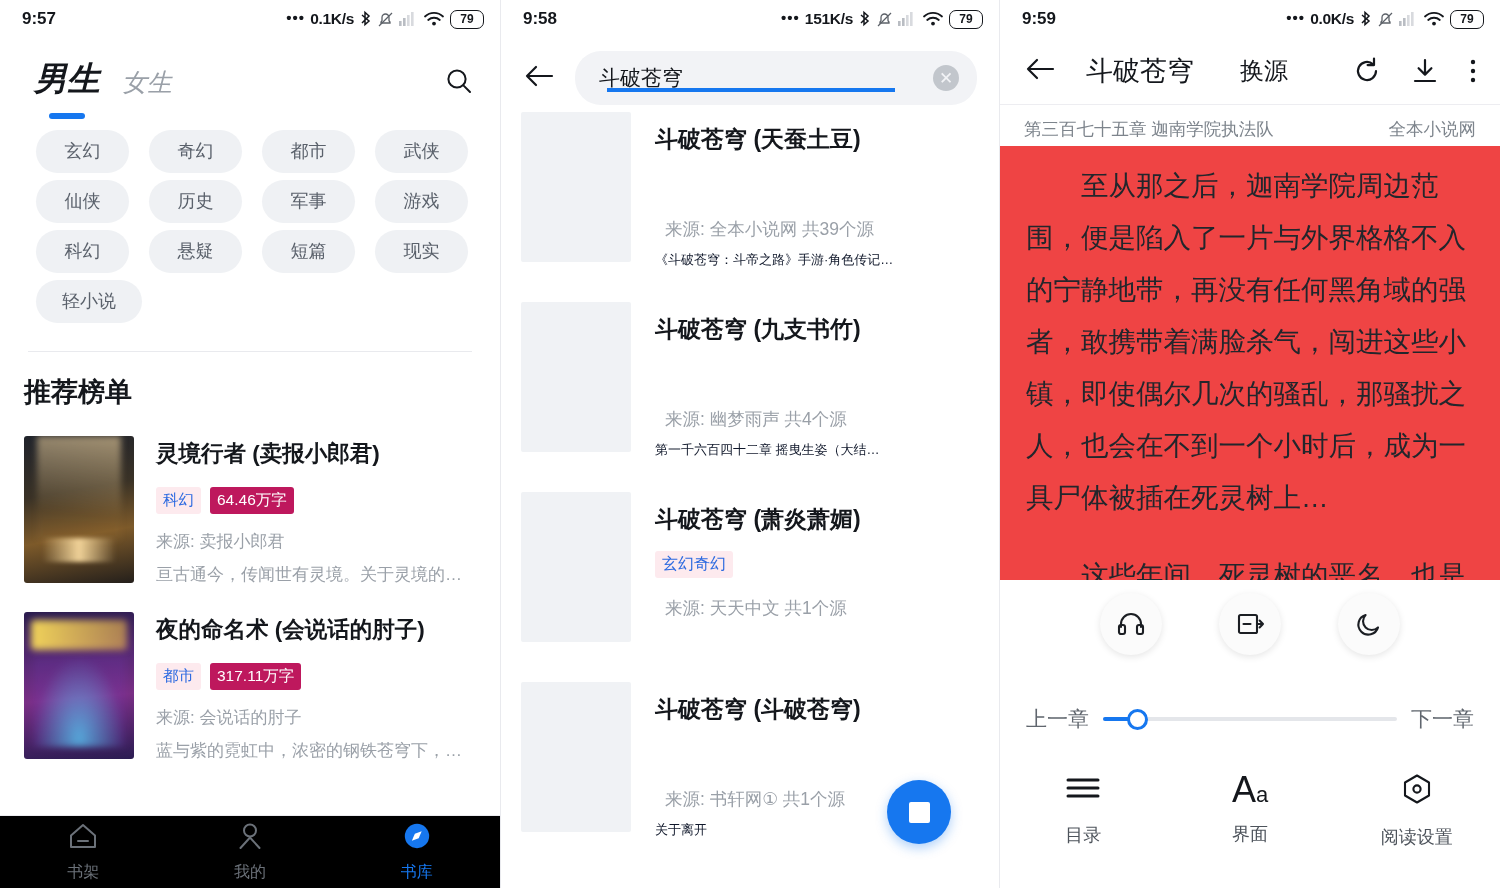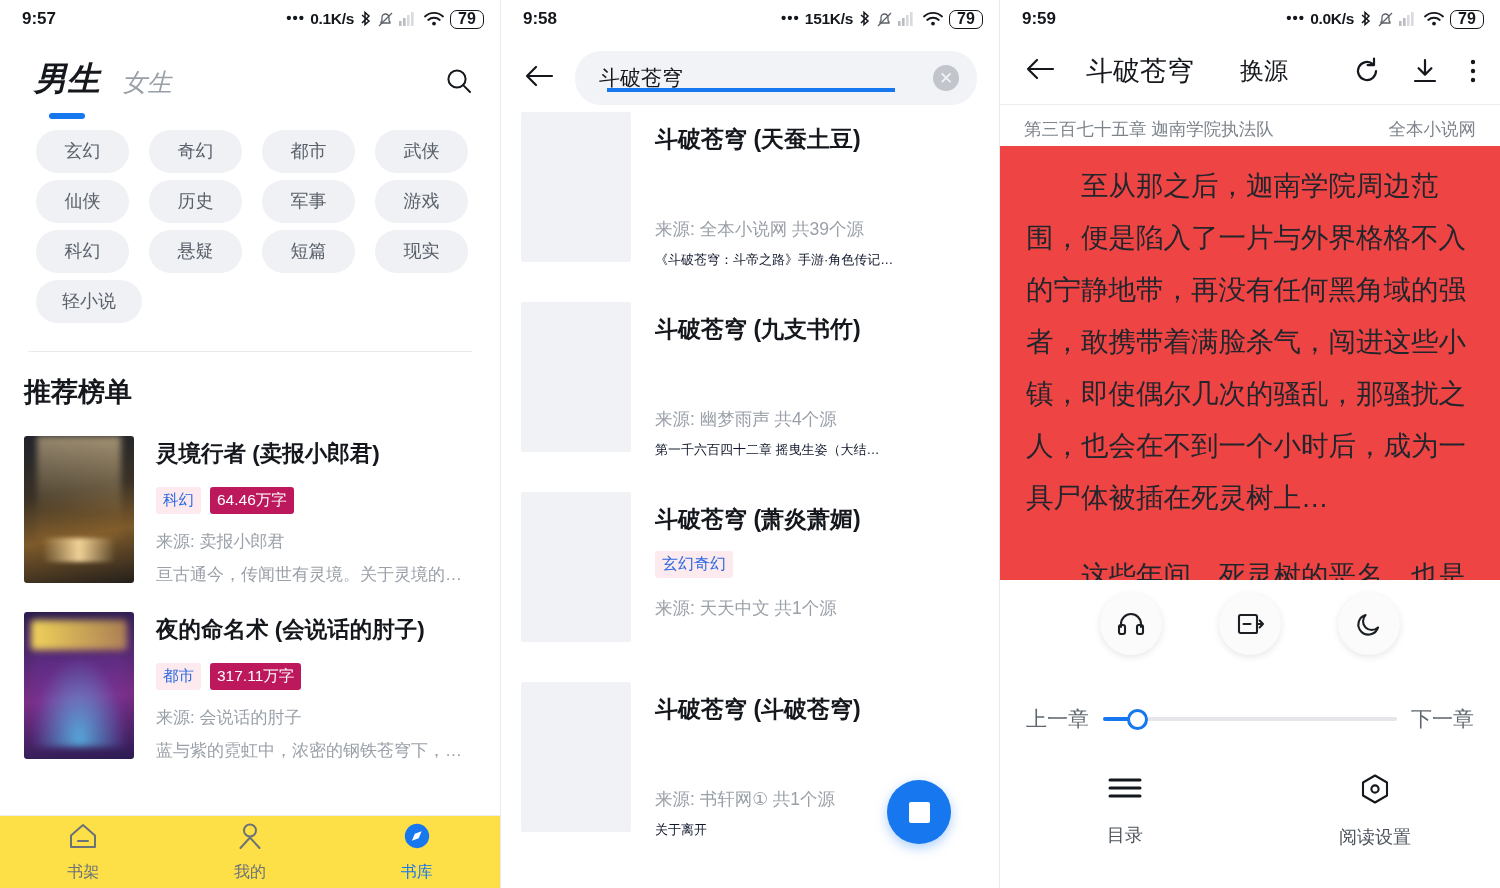--- a/index.html
+++ b/index.html
@@ -19,21 +19,21 @@
     justify-content: space-between; padding: 0 16px 0 22px;
     font-size: 17px; font-weight: bold; color: #14171c;
   }
   .sb-right { display: flex; align-items: center; gap: 5px; }
   .sb-dots { letter-spacing: 1px; font-size: 15px; font-weight: bold; position: relative; top: -2px;}
   .sb-speed { font-size: 15.5px; font-weight: bold; letter-spacing: -0.3px; }
   .sb-ico { display: inline-flex; align-items: center; }
   .battery {
     border: 1.6px solid #14171c; border-radius: 7px;
     width: 34px; height: 19px; display: flex; align-items: center;
-    justify-content: center; font-size: 16px; font-weight: bold;
+    justify-content: center; font-size: 12px; font-weight: bold;
   }
 
   
   .tabbar1 { display: flex; align-items: flex-end; padding: 12px 26px 0 34px; height: 64px; font-style: italic; }
   .tab-main { font-size: 33px; font-weight: bold; color: #14171c; position: relative; }
   .tab-main .underline {
     position: absolute; left: 50%; transform: translateX(-50%);
     bottom: -17px; width: 36px; height: 6px; border-radius: 3px; background: #1677ef;
   }
   .tab-sec { font-size: 25px; color: #9aa0a8; margin-left: 22px; position: relative; top: -3px; }
@@ -78,21 +78,21 @@
   .bookinfo { padding-left: 22px; flex: 1; min-width: 0; }
   .booktitle { font-size: 22.5px; font-weight: bold; color: #14171c; margin-top: 6px; }
   .badges { display: flex; align-items: center; gap: 9px; margin-top: 18px; }
   .badge-cat { background: #fdeaee; color: #2d6ae0; font-size: 15.5px; padding: 3px 7px; border-radius: 3px; }
   .badge-words { background: #be185d; color: #fff; font-size: 15.5px; padding: 3px 7px; border-radius: 3px; }
   .booksrc { font-size: 17px; color: #9aa0a8; margin-top: 16px; }
   .bookdesc { font-size: 17px; color: #9aa0a8; margin-top: 10px; white-space: nowrap; overflow: hidden; text-overflow: ellipsis; }
 
   .bottomnav {
     position: absolute; left: 0; bottom: 0; width: 500px; height: 73px;
-    background: #fde047; border-top: 1px solid #ececf0;
+    background: #000000; border-top: 1px solid #ececf0;
     display: flex; align-items: center; margin-top: 48px;
   }
   .navitem { flex: 1; display: flex; flex-direction: column; align-items: center; gap: 7px; }
   .navlabel { font-size: 16px; color: #6b7179; }
   .navitem.active .navlabel { color: #1677ef; }
 
   
   .searchbar { display: flex; align-items: center; padding: 6px 22px 0 22px; height: 74px; }
   .sbox {
     flex: 1; margin-left: 20px; background: #f2f3f6; border-radius: 26px;
@@ -108,21 +108,21 @@
     color: #f2f3f6; font-size: 17px; line-height: 1; flex: none;
   }
   .sunderline { position: absolute; left: 106px; top: 88px; width: 288px; height: 4px; background: #1677ef; }
 
   .results { position: absolute; top: 98px; left: 0; right: 0; bottom: 0; }
   .resrow { display: flex; padding: 14px 18px 0 20px; height: 190px; }
   .rescover { width: 110px; height: 150px; background: #f0f2f5; border-radius: 2px; flex: none; }
   .resinfo { padding-left: 24px; flex: 1; min-width: 0; }
   .restitle { font-size: 23px; font-weight: bold; color: #14171c; margin-top: 12px; }
   .restag { display: inline-block; background: #fdeaee; color: #2d6ae0; font-size: 16px; padding: 3px 7px; border-radius: 3px; margin-top: 16px; }
-  .ressrc { font-size: 17.5px; color: #9aa0a8; white-space: nowrap; overflow: hidden; text-overflow: ellipsis; }
+  .ressrc { font-size: 17.5px; color: #9aa0a8; white-space: nowrap; overflow: hidden; text-overflow: ellipsis; margin-left: 10px; }
   .resch { font-size: 13px; color: #0f172a; margin-top: 10px; white-space: nowrap; overflow: hidden; text-overflow: ellipsis; }
   .sp-lg { margin-top: 62px; }
   .sp-sm { margin-top: 18px; }
   .fab {
     position: absolute; right: 48px; bottom: 44px; width: 64px; height: 64px;
     border-radius: 50%; background: #1677ef; display: flex; align-items: center;
     justify-content: center; box-shadow: 0 4px 12px rgba(22,119,239,.35);
   }
   .fab .stop { width: 21px; height: 21px; background: #fff; border-radius: 2px; }
 
@@ -510,20 +510,24 @@
       <div class="toolrow">
         <div class="tool">
           <span>
             <svg width="38" height="30" viewBox="0 0 38 30">
                 <path d="M4 7h30M4 15h30M4 23h30" stroke="#14171c" stroke-width="3" stroke-linecap="round"></path>
               </svg>
           </span>
           <span class="toollabel">目录</span>
         </div>
         <div class="tool">
+          <span class="aa">A<small>a</small></span>
+          <span class="toollabel">界面</span>
+        </div>
+        <div class="tool">
           <span>
             <svg width="34" height="32" viewBox="0 0 34 32">
                 <path d="M17 2.5l12 7v13l-12 7-12-7v-13z" stroke="#14171c" stroke-width="2.1" fill="none" stroke-linejoin="round"></path>
                 <circle cx="17" cy="16" r="3.6" stroke="#14171c" stroke-width="2.1" fill="none"></circle>
               </svg>
           </span>
           <span class="toollabel">阅读设置</span>
         </div>
       </div>
     </div>

